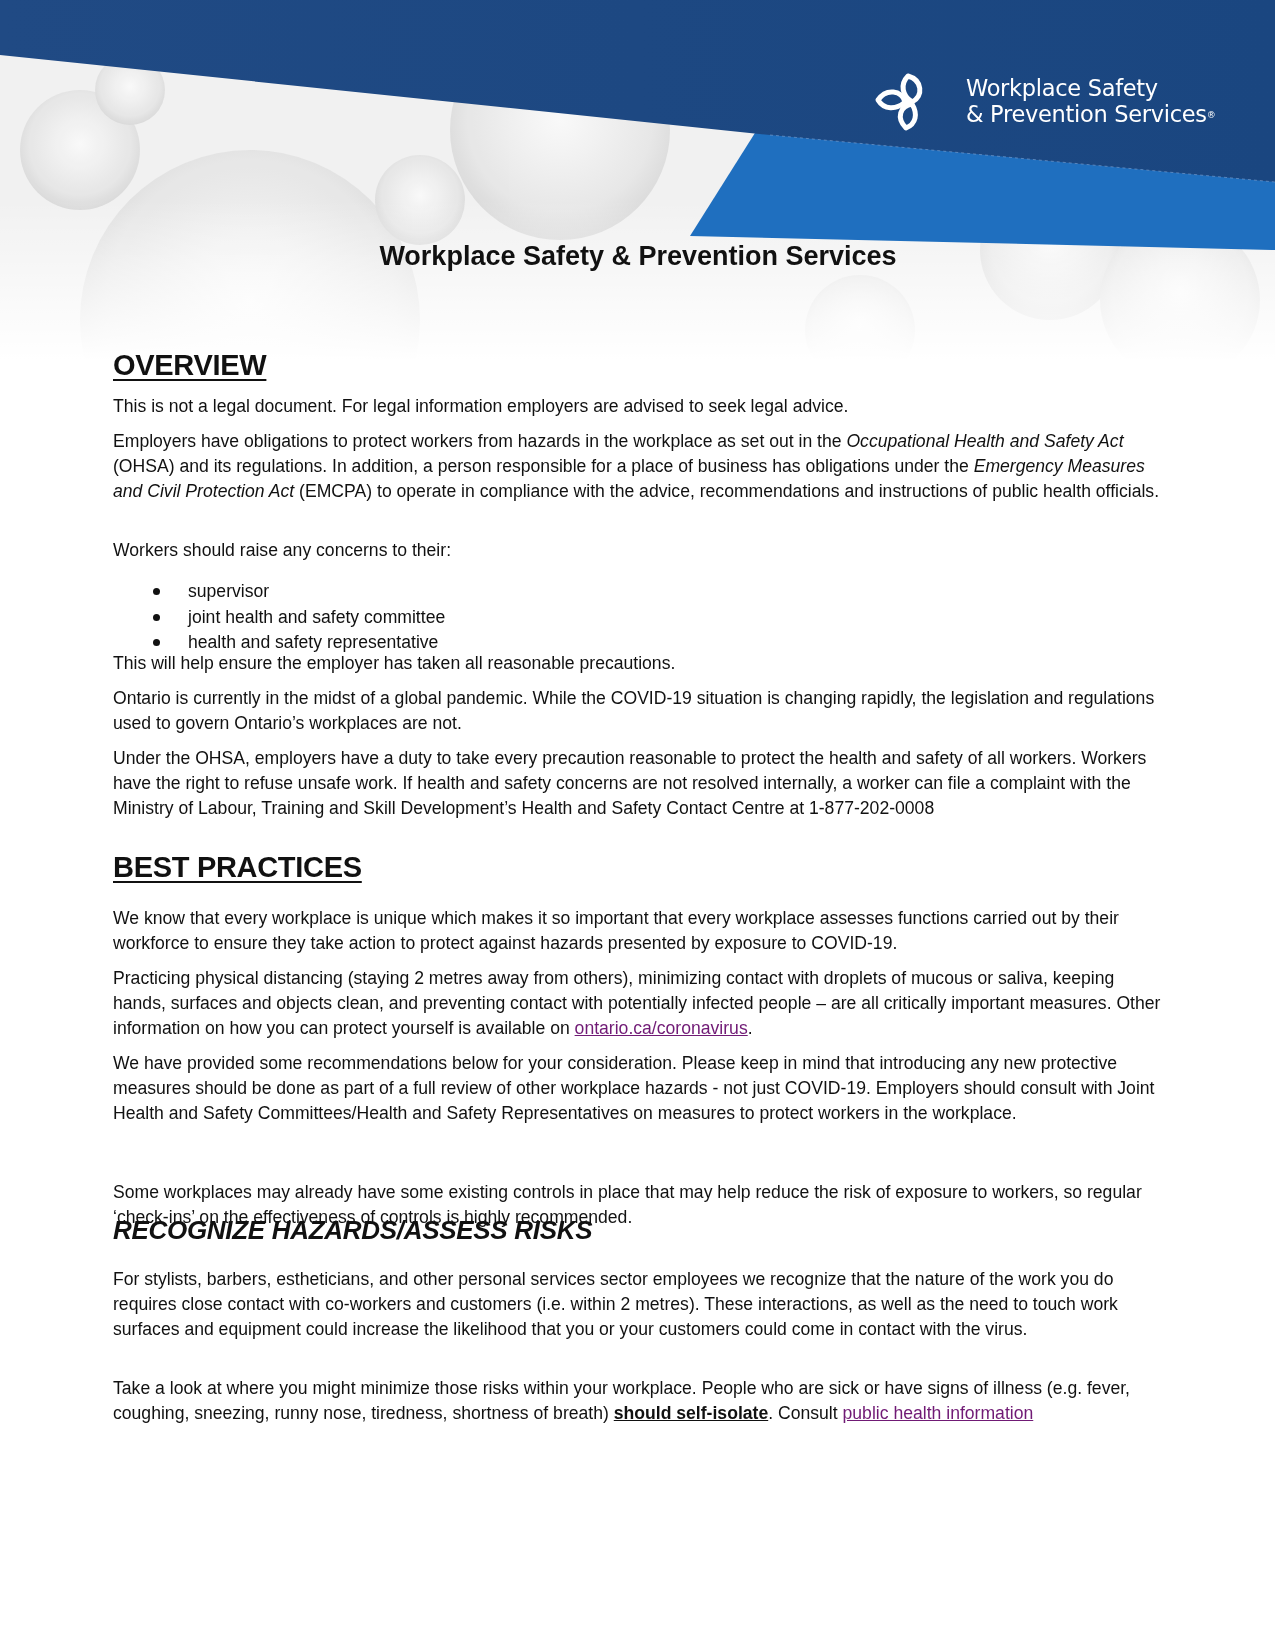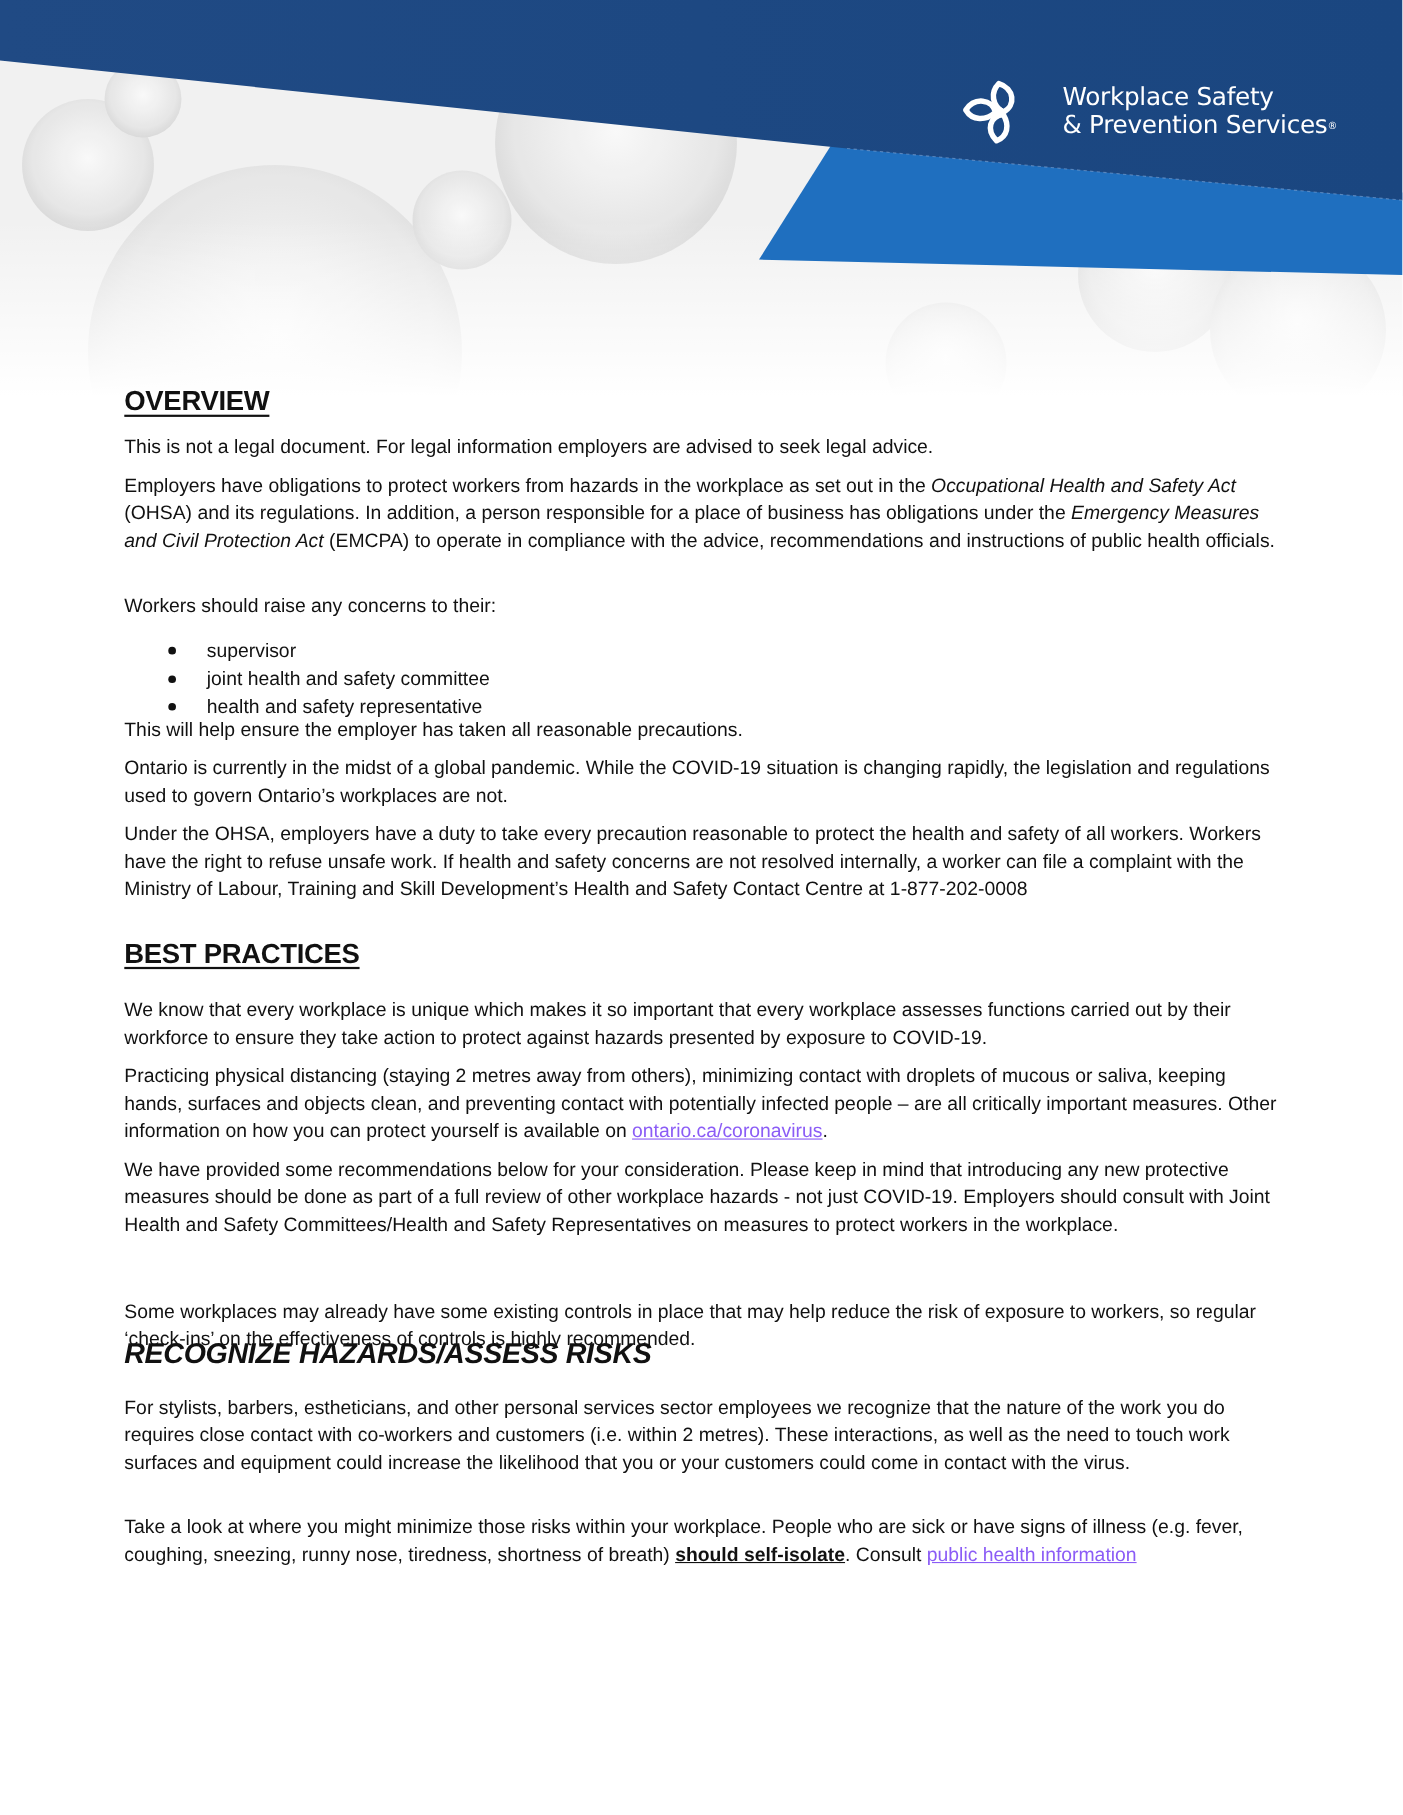--- a/index.html
+++ b/index.html
@@ -21,30 +21,30 @@
 
     .content {
       position: absolute; left: 113px; top: 0; width: 1055px;
       font-size: 17.6px; line-height: 25px;
     }
     .title {
       position: absolute; left: 0; width: 1050px; top: 236px;
       text-align: center; font-weight: bold; font-size: 27px; line-height: 41px; color: #111;
     }
     h2.sec {
-      position: absolute; margin: 0; font-size: 25px; font-weight: bold;
+      position: absolute; margin: 0; font-size: 29px; font-weight: bold;
       text-decoration: underline; text-underline-offset: 4px; letter-spacing: -0.3px;
     }
     h3.sub {
       position: absolute; margin: 0; font-size: 26px; font-weight: bold; font-style: italic; letter-spacing: -0.3px;
     }
     p.t { position: absolute; margin: 0; left: 0; width: 1055px; }
     .b { font-weight: normal; }
     .i { font-style: italic; }
-    a.link { color: #8b5cf6; text-decoration: underline; }
+    a.link { color: #701a75; text-decoration: underline; }
     .bu { font-weight: bold; text-decoration: underline; margin-top: 18px; }
     ul.bul { position: absolute; margin: 0; padding: 0; list-style: none; left: 40px; top: 579px; }
     ul.bul li { position: relative; padding-left: 35px; height: 25.5px; }
     ul.bul li::before {
       content: ""; position: absolute; left: 0; top: 9px; width: 7px; height: 7px; border-radius: 50%; background: #111;
     }
   </style>
 </head>
 <body>
 
@@ -96,20 +96,21 @@
     <circle cx="36" cy="32" r="5" fill="#ffffff"></circle>
   </svg>
   <div class="logo-text">
     <div>Workplace Safety</div>
     <div><span>&amp; Prevention Services</span><sup>®</sup></div>
   </div>
 </div>
 
 <div class="content">
   <div class="title">
+    <div>Workplace Safety &amp; Prevention Services</div>
   </div>
 
   <h2 class="sec" style="top:353px;">OVERVIEW</h2>
   <p class="t b" style="top:394px;">This is not a legal document. For legal information employers are advised to seek legal advice.</p>
 
   <p class="t" style="top:429px;"><span>Employers have obligations to protect workers from hazards in the workplace as set out in the </span><span class="i">Occupational Health and Safety Act</span><span> (OHSA) and its regulations. In addition, a person responsible for a place of business has obligations under the </span><span class="i">Emergency Measures and Civil Protection Act</span><span> (EMCPA) to operate in compliance with the advice, recommendations and instructions of public health officials.</span></p>
 
   <p class="t" style="top:538px;">Workers should raise any concerns to their:</p>
   <ul class="bul">
     <li>supervisor</li>

